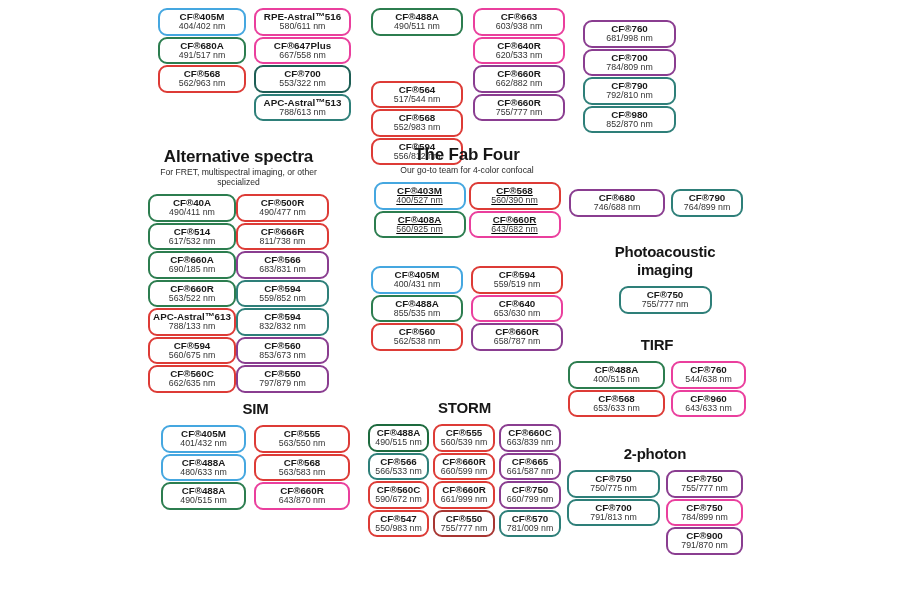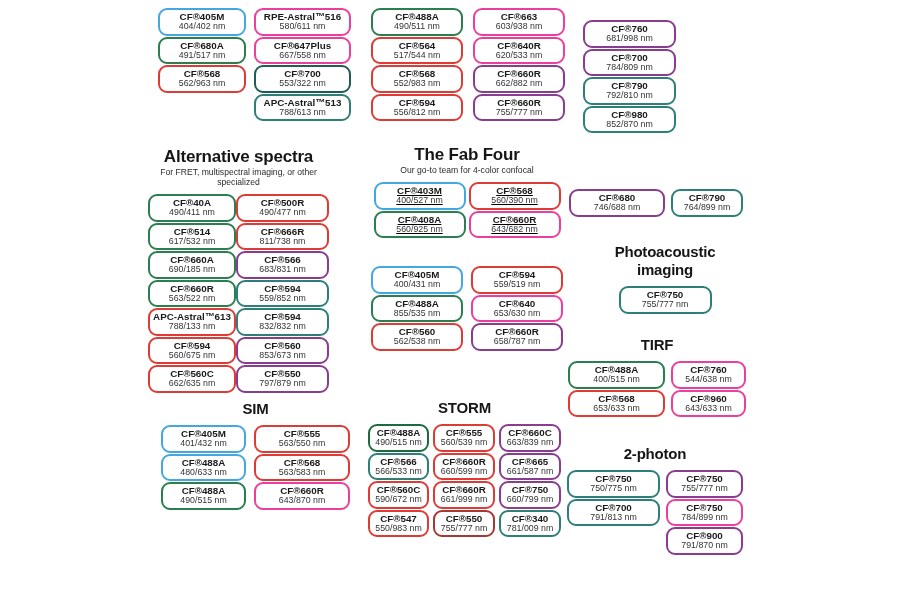--- a/index.html
+++ b/index.html
@@ -58,21 +58,21 @@
         </div>
       </div>
     </div>
     <div class="sec" style="left: 371px; top: 8px; width: 194px;">
       <div class="cols" style="gap: 10px;">
         <div class="col" style="width: 92px;">
           <div class="badge" style="border-color: rgb(44, 125, 79);">
             <div class="b-name">CF®488A</div>
             <div class="b-value">490/511 nm</div>
           </div>
-          <div class="badge" style="border-color: rgb(221, 59, 54);">
+          <div class="badge" style="border-color: rgb(221, 59, 54); margin-top: 44px;">
             <div class="b-name">CF®564</div>
             <div class="b-value">517/544 nm</div>
           </div>
           <div class="badge" style="border-color: rgb(221, 59, 54);">
             <div class="b-name">CF®568</div>
             <div class="b-value">552/983 nm</div>
           </div>
           <div class="badge" style="border-color: rgb(221, 59, 54);">
             <div class="b-name">CF®594</div>
             <div class="b-value">556/812 nm</div>
@@ -387,21 +387,21 @@
           </div>
           <div class="badge" style="border-color: rgb(138, 61, 144);">
             <div class="b-name">CF®665</div>
             <div class="b-value">661/587 nm</div>
           </div>
           <div class="badge" style="border-color: rgb(138, 61, 144);">
             <div class="b-name">CF®750</div>
             <div class="b-value">660/799 nm</div>
           </div>
           <div class="badge" style="border-color: rgb(46, 127, 121);">
-            <div class="b-name">CF®340</div>
+            <div class="b-name">CF®570</div>
             <div class="b-value">781/009 nm</div>
           </div>
         </div>
       </div>
     </div>
     <div class="sec" style="left: 567px; top: 445px; width: 176px;">
       <div class="sec-header">
         <div class="sec-title md">2-photon</div>
       </div>
       <div class="cols" style="gap: 6px;">

